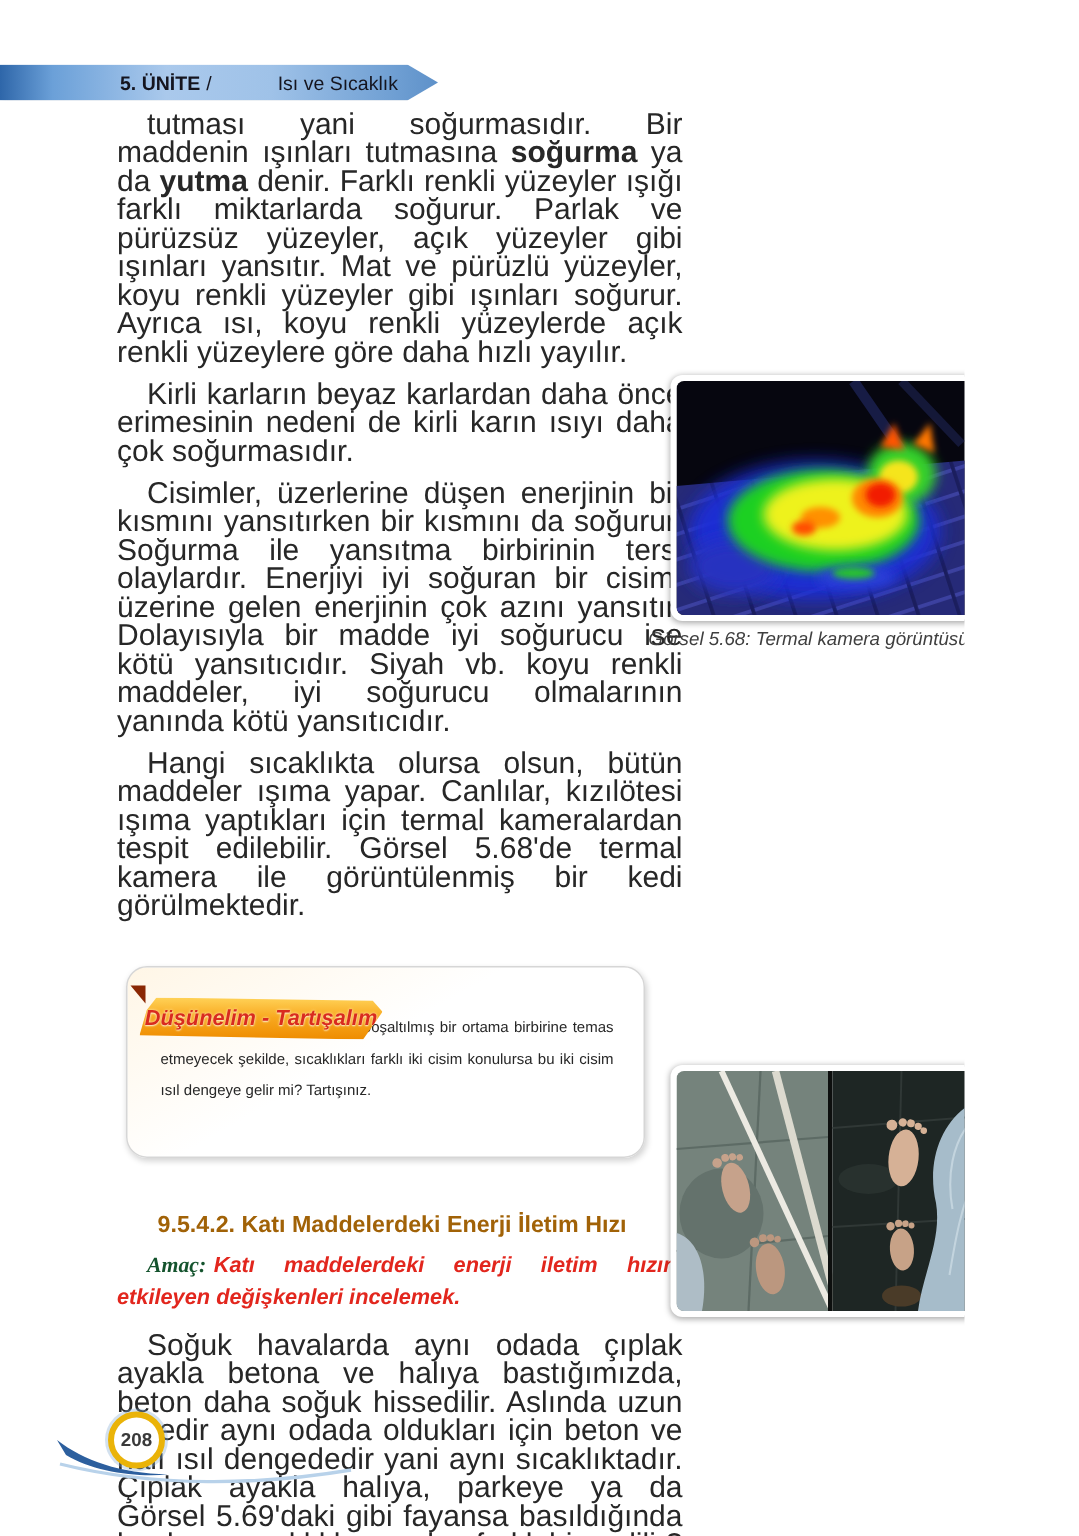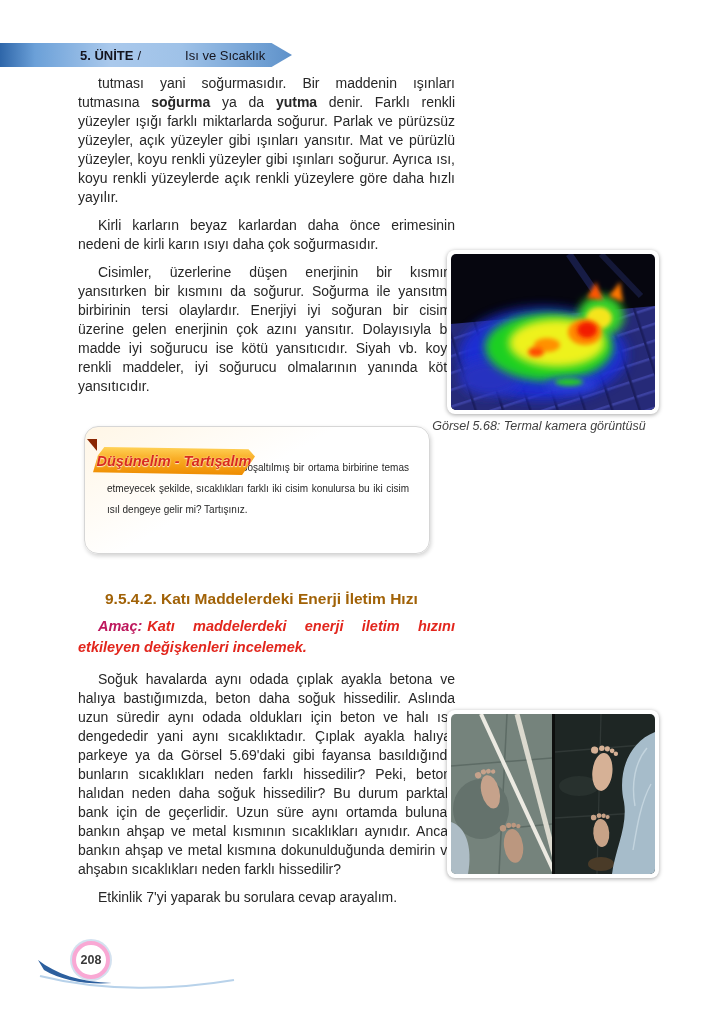--- a/index.html
+++ b/index.html
@@ -1,37 +1,37 @@
 <!DOCTYPE html>
 <html><head>
 <meta charset="utf-8">
 <style>
   html,body{margin:0;padding:0;background:#fff;}
   .page{position:relative;width:643px;height:1024px;background:#ffffff;
-    font-family:"Liberation Sans",sans-serif;overflow:hidden;color:#272727;padding-left:38px;}
+    font-family:"Liberation Sans",sans-serif;overflow:hidden;color:#272727;}
 
   
   .unit-banner{position:absolute;left:0;top:43px;width:292px;height:24px;
     background:linear-gradient(90deg,#2e66a9 0%,#6ba0d8 12%,#aac9ec 38%,#9fc2e8 62%,#6f9fd3 90%,#5e91c9 100%);
     clip-path:polygon(0 0,93% 0,100% 50%,93% 100%,0 100%);
     display:flex;align-items:center;padding-left:80px;box-sizing:border-box;
     filter:drop-shadow(2px 3px 2px rgba(0,0,0,.28));}
   .unit-banner .unit-num{font-weight:bold;font-size:13px;color:#14141e;}
   .unit-banner .unit-sep{font-size:13px;color:#14141e;margin:0 4px;}
   .unit-banner .unit-title{font-size:13px;color:#14141e;margin-left:40px;}
 
   
   .text-col{position:absolute;left:78px;top:74px;width:377px;}
-  .body{font-size:14px;line-height:19px;text-align:justify;margin:0 0 9px 0;
+  .body{font-size:20px;line-height:19px;text-align:justify;margin:0 0 9px 0;
     text-indent:20px;color:#272727;}
   .section-heading{font-size:15.5px;font-weight:bold;color:#a16207;
     margin:36px 0 8px 27px;}
   .aim{font-size:14.5px;line-height:21px;font-weight:bold;font-style:italic;
     text-align:justify;text-indent:20px;margin:0 0 12px 0;}
-  .aim-label{color:#be185d;margin-right:5px;}
+  .aim-label{color:#14532d;margin-right:5px;font-family:Liberation Serif, serif;}
   .aim-text{color:#e2261d;}
 
   
   .discuss-box{position:relative;margin:30px 0 0 6px;width:346px;height:128px;
     border:1px solid #d6d6d6;border-radius:14px;
     background:linear-gradient(150deg,#fff6e6 0%,#ffffff 45%);
     box-shadow:1px 2px 4px rgba(0,0,0,.18);box-sizing:border-box;}
   .ribbon{position:absolute;left:8px;top:-12px;width:162px;height:28px;
     background:linear-gradient(180deg,#ffd257 0%,#f8a81f 48%,#ee8c00 100%);
     clip-path:polygon(7% 0,96% 8%,100% 34%,92% 100%,0 90%,3% 30%);
@@ -50,21 +50,21 @@
   .fig1{left:447px;top:250px;}
   .fig2{left:447px;top:710px;}
   .caption{position:absolute;width:250px;text-align:center;font-size:12.5px;
     font-style:italic;color:#3f3f3f;line-height:16px;}
   .cap1{left:414px;top:418px;}
   .cap2{left:430px;top:882px;}
 
   
   .footer-swoosh{position:absolute;left:34px;top:948px;}
   .page-num{position:absolute;left:72px;top:941px;width:30px;height:30px;
-    border-radius:50%;border:4px solid #f9a8d4;background:#fff;
+    border-radius:50%;border:4px solid #eab308;background:#fff;
     display:flex;align-items:center;justify-content:center;
     font-size:12.5px;font-weight:bold;color:#3a3a3a;
     box-shadow:0 0 0 2px rgba(130,170,210,.35);}
 </style>
 </head>
 <body>
 
 <div class="page">
 
   <div class="unit-banner">
@@ -73,20 +73,21 @@
     <span class="unit-title">Isı ve Sıcaklık</span>
   </div>
 
   <div class="text-col">
     <p class="body"><span>tutması yani soğurmasıdır. Bir maddenin ışınları tutmasına </span><b>soğurma</b><span> ya da </span><b>yutma</b><span> denir. Farklı renkli yüzeyler ışığı farklı miktarlarda soğurur. Parlak ve pürüzsüz yüzeyler, açık yüzeyler gibi ışınları yansıtır. Mat ve pürüzlü yüzeyler, koyu renkli yüzeyler gibi ışınları soğurur. Ayrıca ısı, koyu renkli yüzeylerde açık renkli yüzeylere göre daha hızlı yayılır.</span></p>
 
     <p class="body">Kirli karların beyaz karlardan daha önce erimesinin nedeni de kirli karın ısıyı daha çok soğurmasıdır.</p>
 
     <p class="body">Cisimler, üzerlerine düşen enerjinin bir kısmını yansıtırken bir kısmını da soğurur. Soğurma ile yansıtma birbirinin tersi olaylardır. Enerjiyi iyi soğuran bir cisim, üzerine gelen enerjinin çok azını yansıtır. Dolayısıyla bir madde iyi soğurucu ise kötü yansıtıcıdır. Siyah vb. koyu renkli maddeler, iyi soğurucu olmalarının yanında kötü yansıtıcıdır.</p>
 
+    <p class="body">Hangi sıcaklıkta olursa olsun, bütün maddeler ışıma yapar. Canlılar, kızılötesi ışıma yaptıkları için termal kameralardan tespit edilebilir. Görsel 5.68'de termal kamera ile görüntülenmiş bir kedi görülmektedir.</p>
 
     <div class="discuss-box">
       <div class="ribbon">
         <span class="ribbon-label">Düşünelim - Tartışalım</span>
       </div>
       <div class="ribbon-fold"></div>
       <p class="box-body">Isıca yalıtılmış ve havası boşaltılmış bir ortama birbirine temas etmeyecek şekilde, sıcaklıkları farklı iki cisim konulursa bu iki cisim ısıl dengeye gelir mi? Tartışınız.</p>
     </div>
 
     <h3 class="section-heading">9.5.4.2. Katı Maddelerdeki Enerji İletim Hızı</h3>

